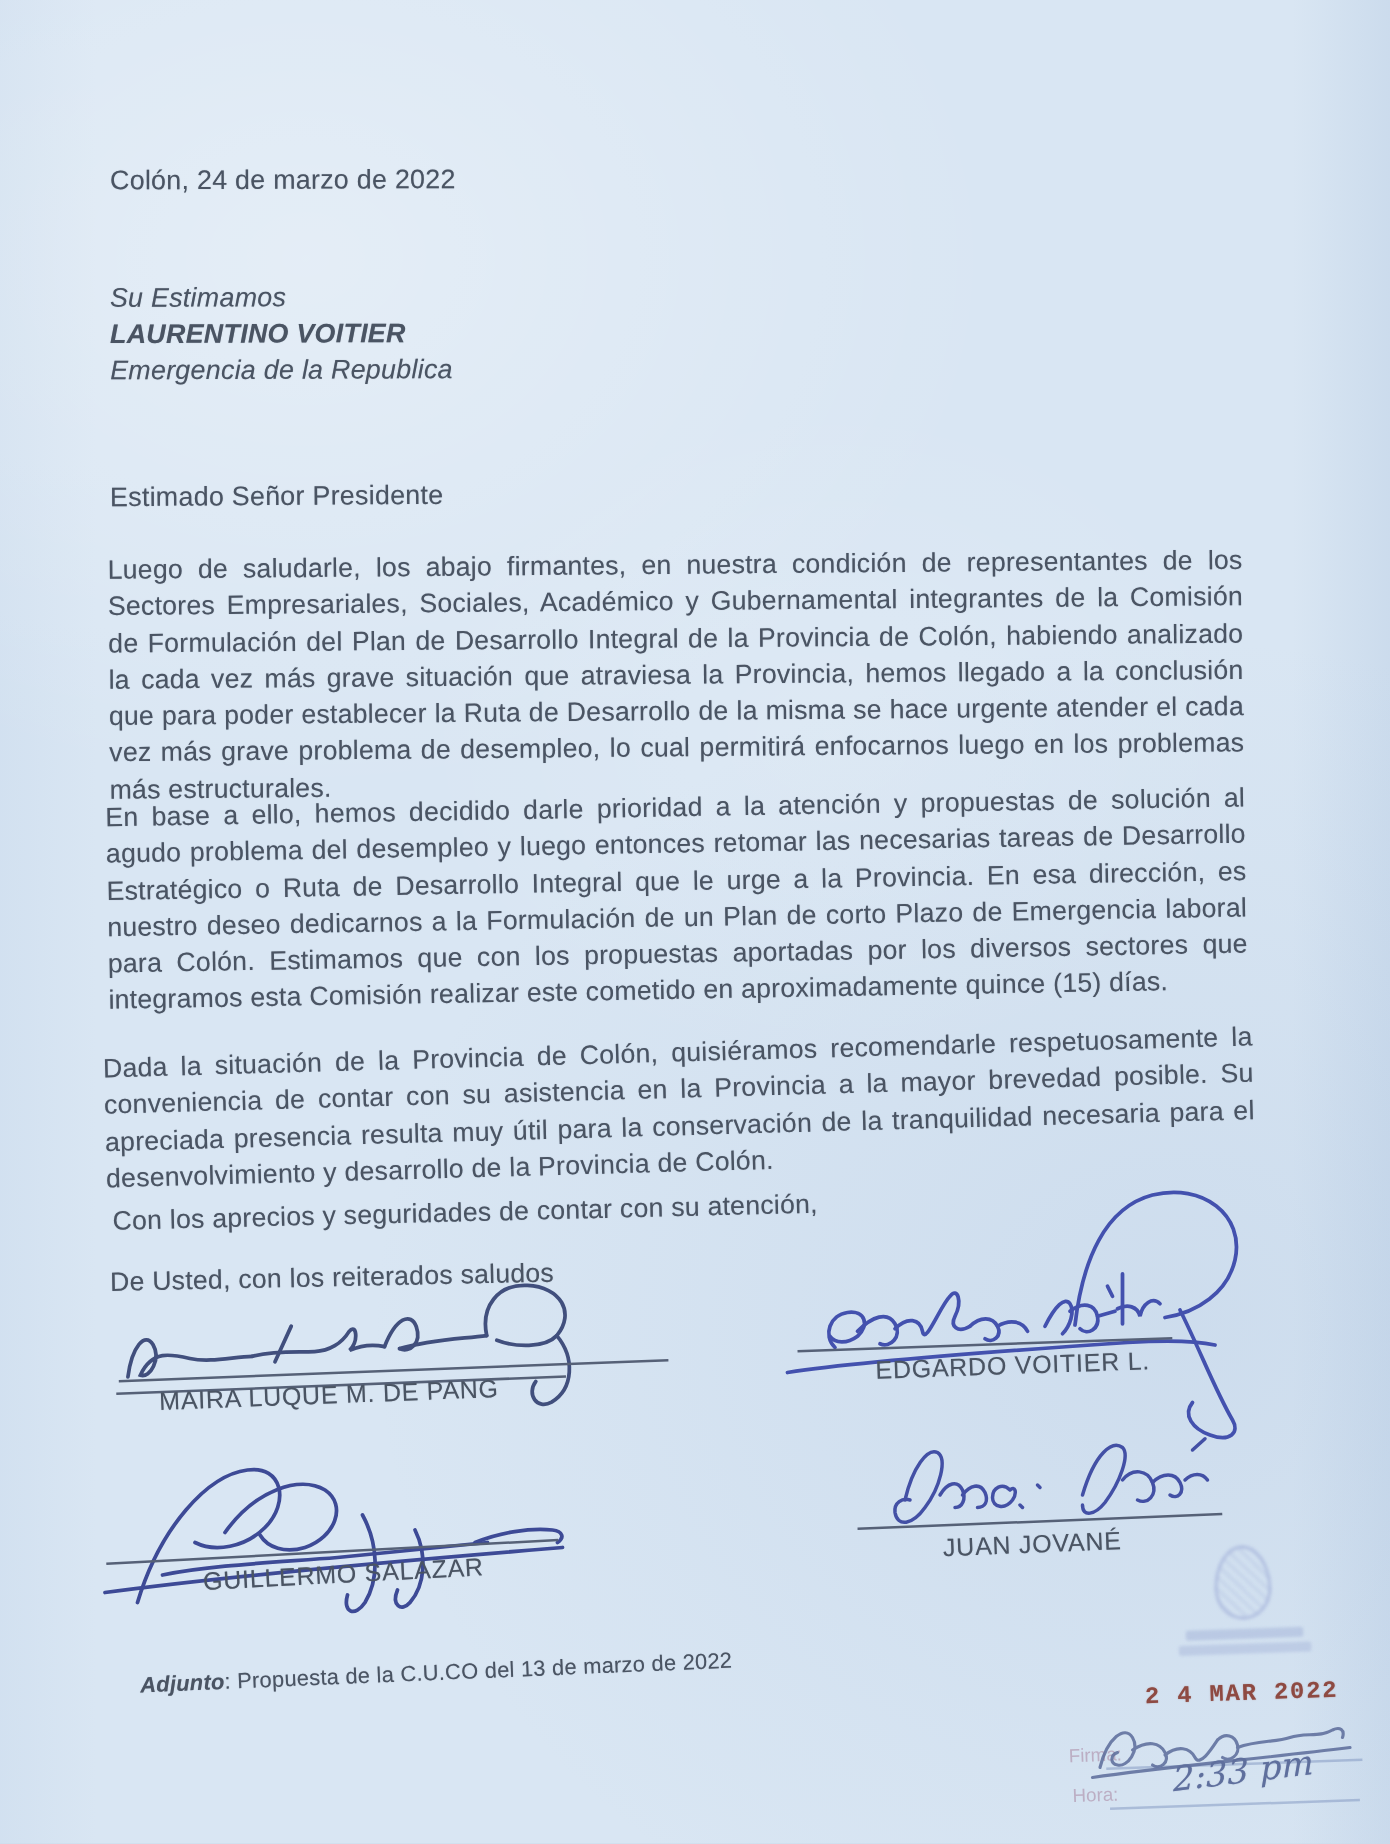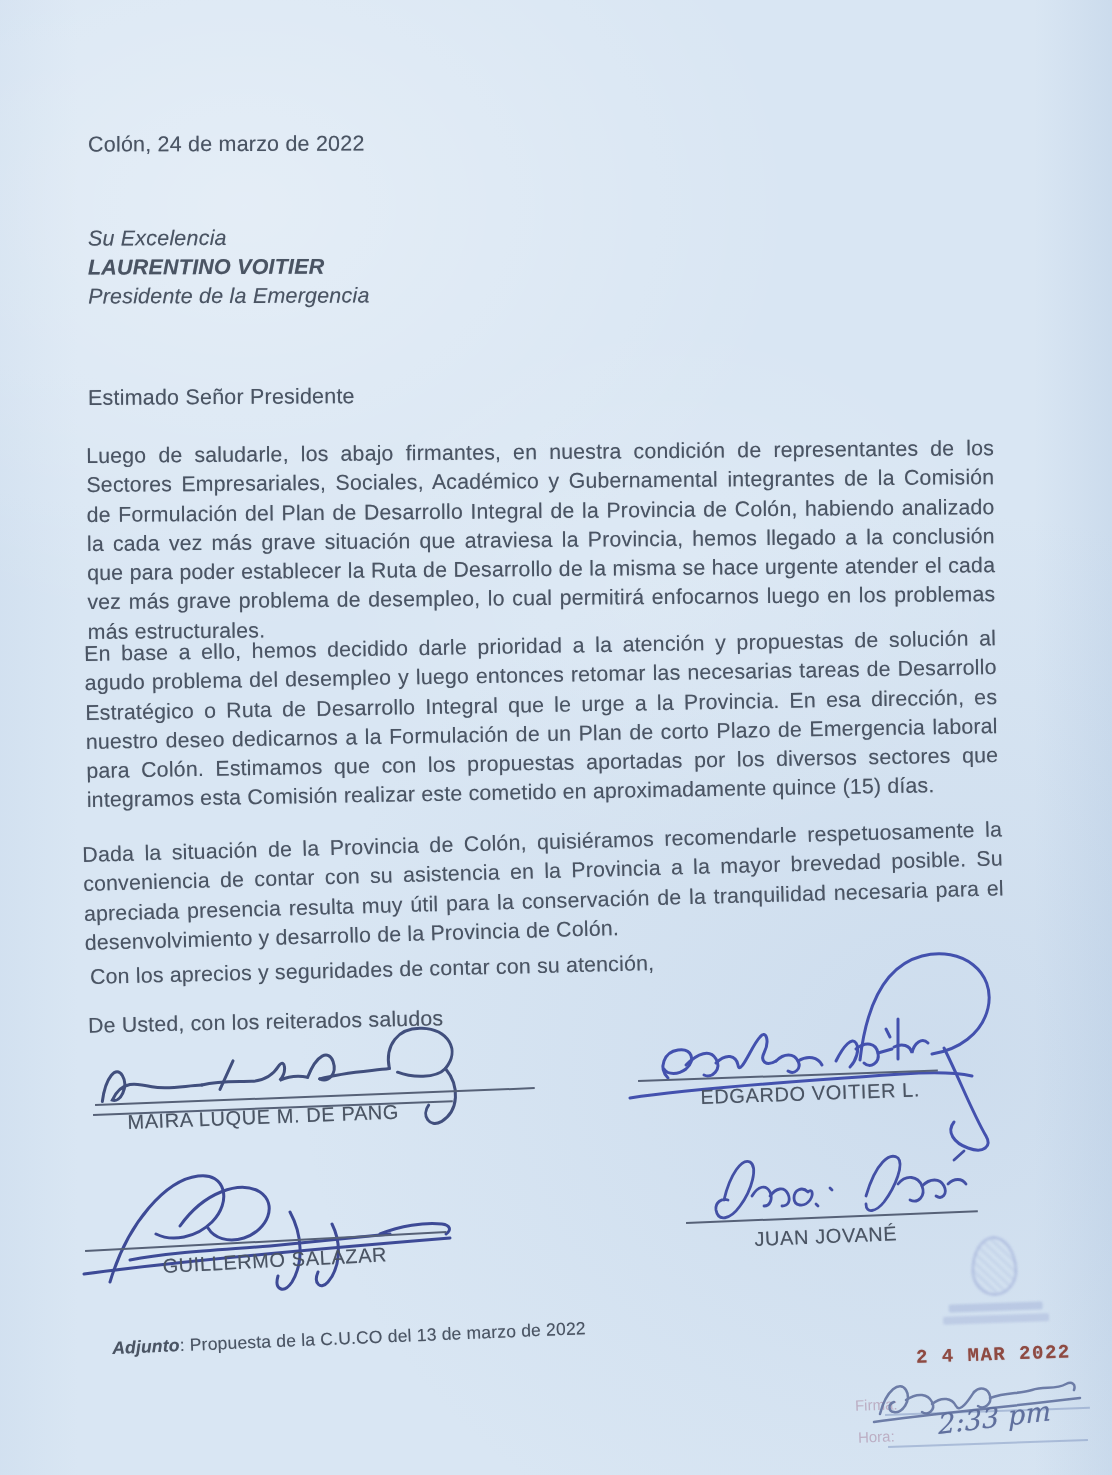--- a/index.html
+++ b/index.html
@@ -47,23 +47,23 @@
     font-size:27px; color:#5f6f9d; transform:rotate(-7deg) skewX(-6deg); text-shadow:0 0 0.8px rgba(95,111,157,0.5); }
 </style>
 </head>
 <body>
 
 <div class="page">
 
   <div class="txt date-line">Colón, 24 de marzo de 2022</div>
 
   <div class="txt recipient">
-    <div>Su Excelencia</div>
+    <div>Su Estimamos</div>
     <div class="r-name">LAURENTINO VOITIER</div>
-    <div>Presidente de la Emergencia</div>
+    <div>Emergencia de la Republica</div>
   </div>
 
   <div class="txt greeting">Estimado Señor Presidente</div>
 
   <p class="txt para p1">Luego de saludarle, los abajo firmantes, en nuestra condición de representantes de los Sectores Empresariales, Sociales, Académico y Gubernamental integrantes de la Comisión de Formulación del Plan de Desarrollo Integral de la Provincia de Colón, habiendo analizado la cada vez más grave situación que atraviesa la Provincia, hemos llegado a la conclusión que para poder establecer la Ruta de Desarrollo de la misma se hace urgente atender el cada vez más grave problema de desempleo, lo cual permitirá enfocarnos luego en los problemas más estructurales.</p>
   <p class="txt para p2">En base a ello, hemos decidido darle prioridad a la atención y propuestas de solución al agudo problema del desempleo y luego entonces retomar las necesarias tareas de Desarrollo Estratégico o Ruta de Desarrollo Integral que le urge a la Provincia. En esa dirección, es nuestro deseo dedicarnos a la Formulación de un Plan de corto Plazo de Emergencia laboral para Colón. Estimamos que con los propuestas aportadas por los diversos sectores que integramos esta Comisión realizar este cometido en aproximadamente quince (15) días.</p>
   <p class="txt para p3">Dada la situación de la Provincia de Colón, quisiéramos recomendarle respetuosamente la conveniencia de contar con su asistencia en la Provincia a la mayor brevedad posible. Su apreciada presencia resulta muy útil para la conservación de la tranquilidad necesaria para el desenvolvimiento y desarrollo de la Provincia de Colón.</p>
 
   <div class="txt closing1">Con los aprecios y seguridades de contar con su atención,</div>
   <div class="txt closing2">De Usted, con los reiterados saludos</div>

